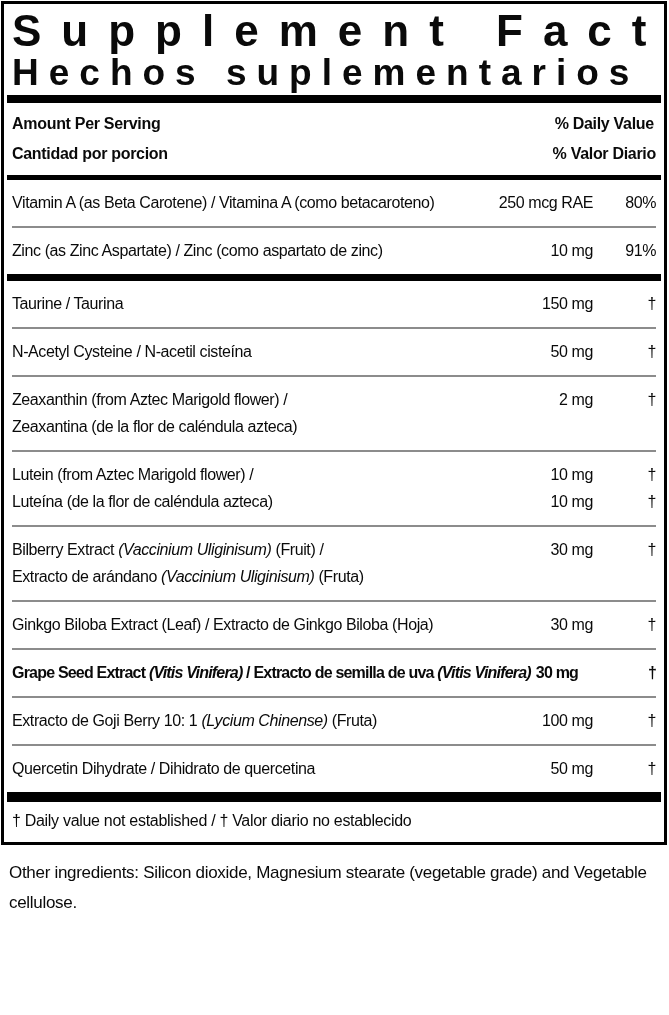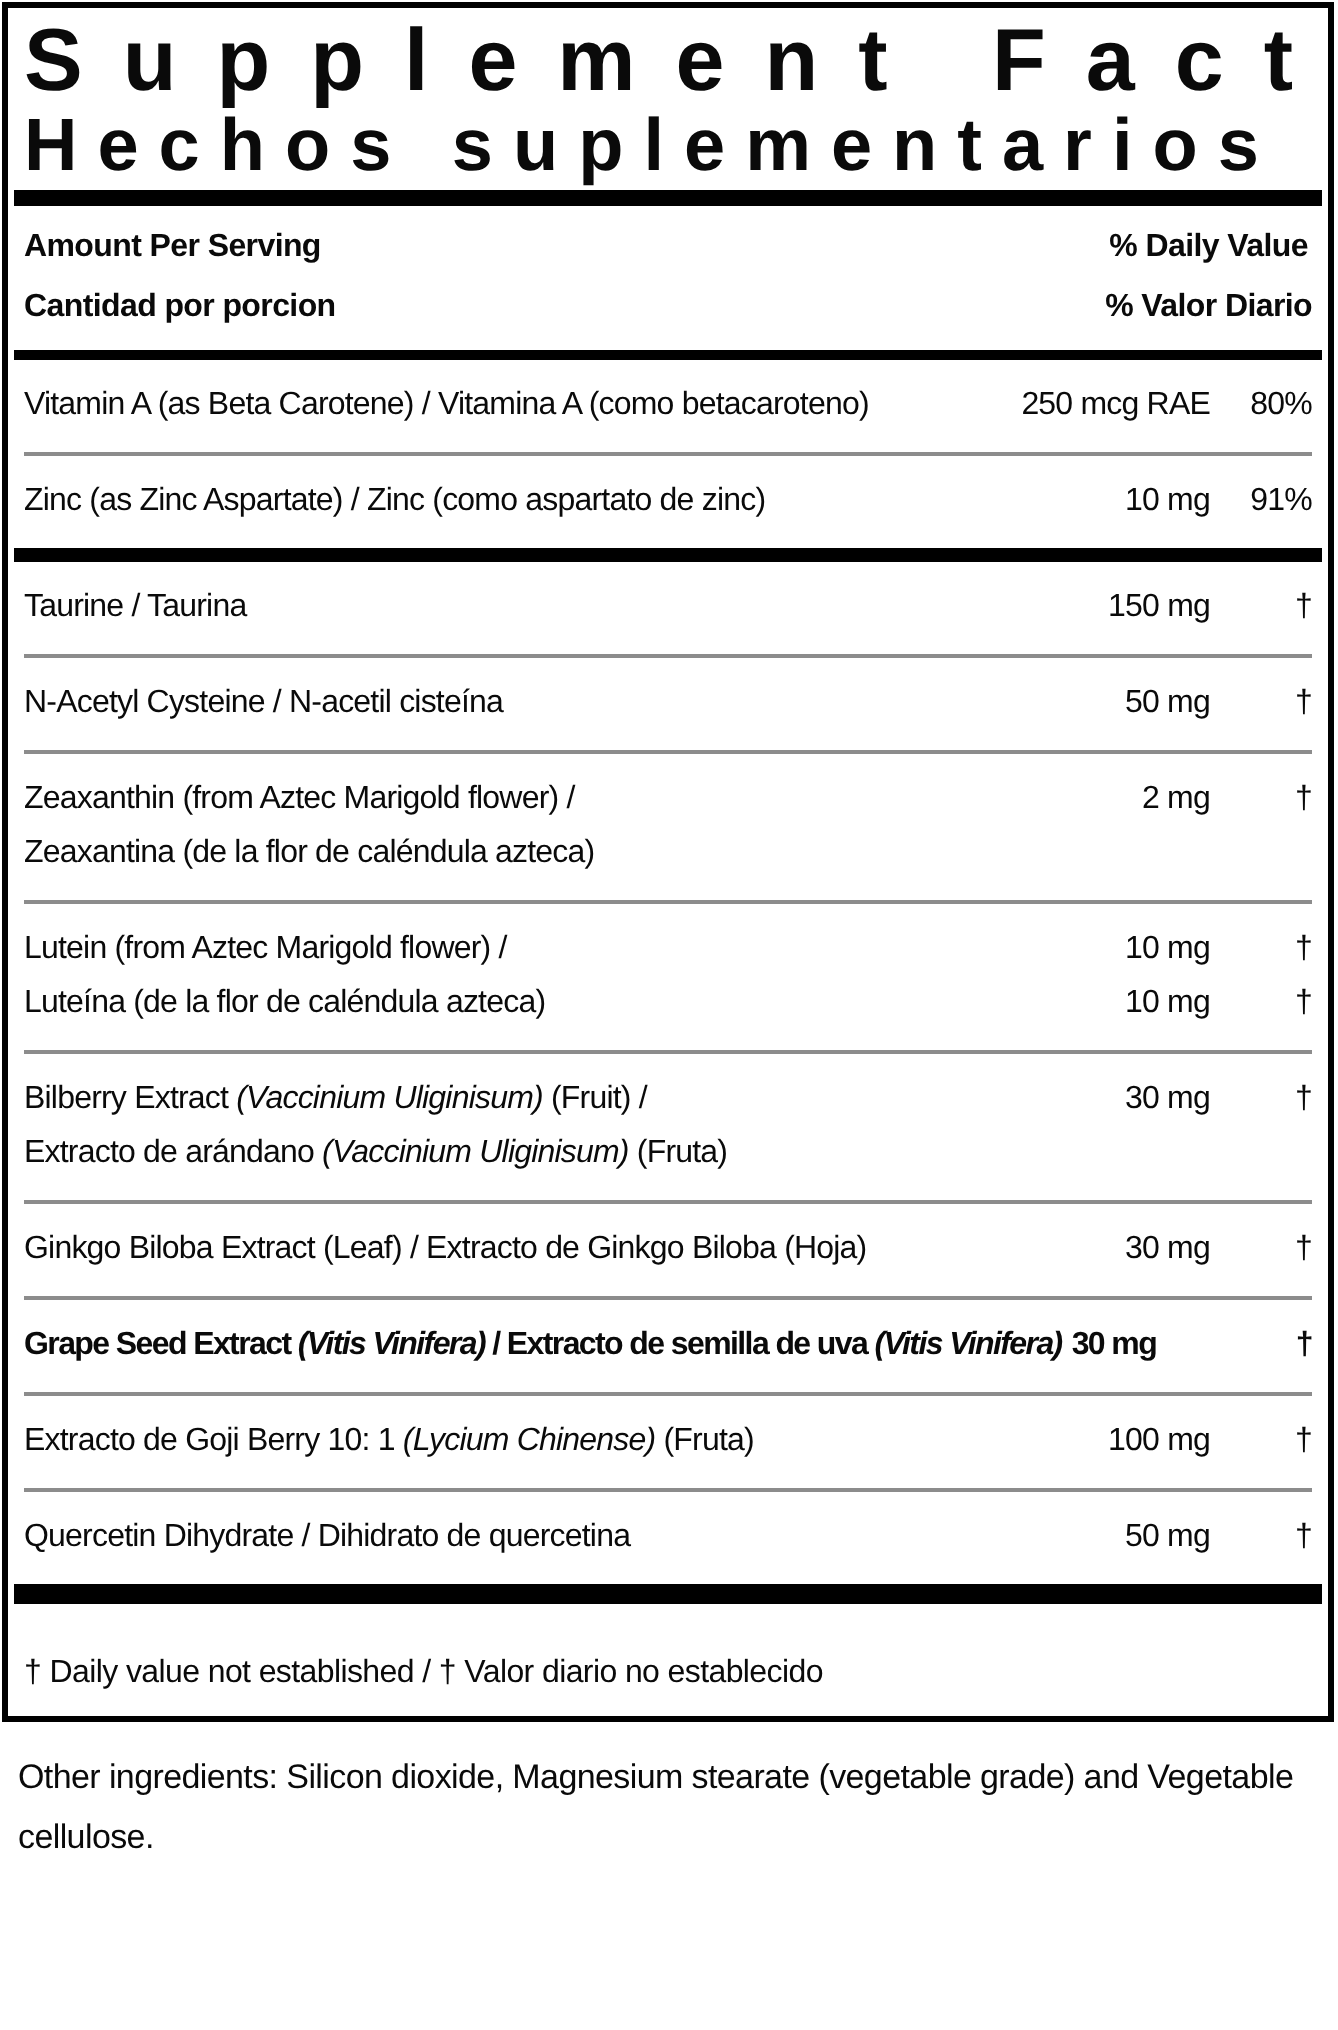--- a/index.html
+++ b/index.html
@@ -65,34 +65,33 @@
   .row{
     border-top:2px solid var(--div);
     padding:9px 0 10px 0;
     font-size:16px;
     letter-spacing:-0.4px;
   }
   .row.no-top{border-top:none;}
   .line{
     display:grid;
     grid-template-columns:1fr 105px 40px;
-    column-gap:11px;
+    column-gap:23px;
     align-items:baseline;
     line-height:27px;
   }
   .line.full{grid-template-columns:1fr 40px;font-weight:bold;}
   .amt,.dv{text-align:right;white-space:nowrap;}
   .it{font-style:italic;}
   .amt-inline{margin-left:5px;}
   .tight{letter-spacing:-0.8px;}
   .footnote-row{
     padding:10px 0 12px 0;
     font-size:16px;
     letter-spacing:-0.3px;
-    margin-top:16px;
   }
   .other-ingredients{
     padding:13px 8px 0 9px;
     font-size:17px;
     letter-spacing:-0.3px;
     line-height:30px;
   }
 </style>
 </head>
 <body>

